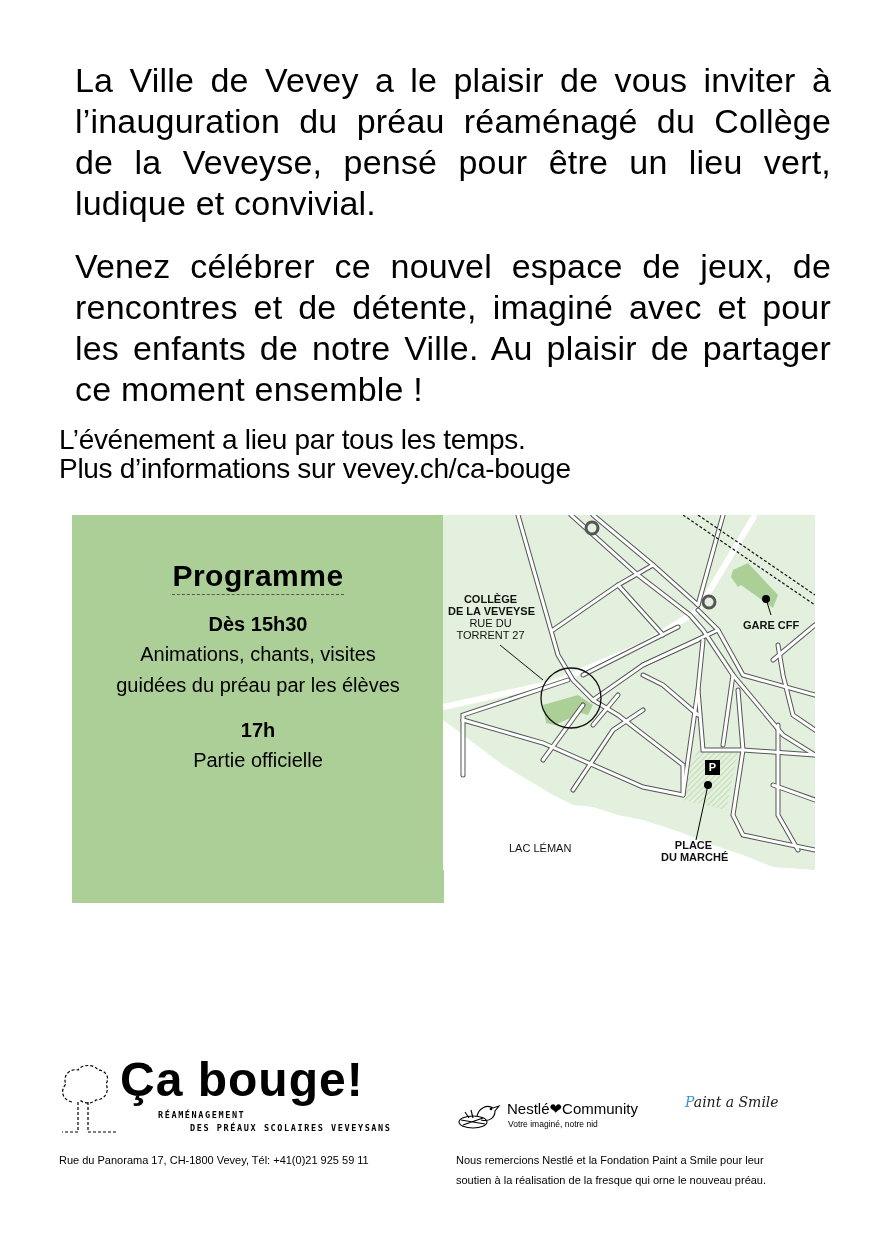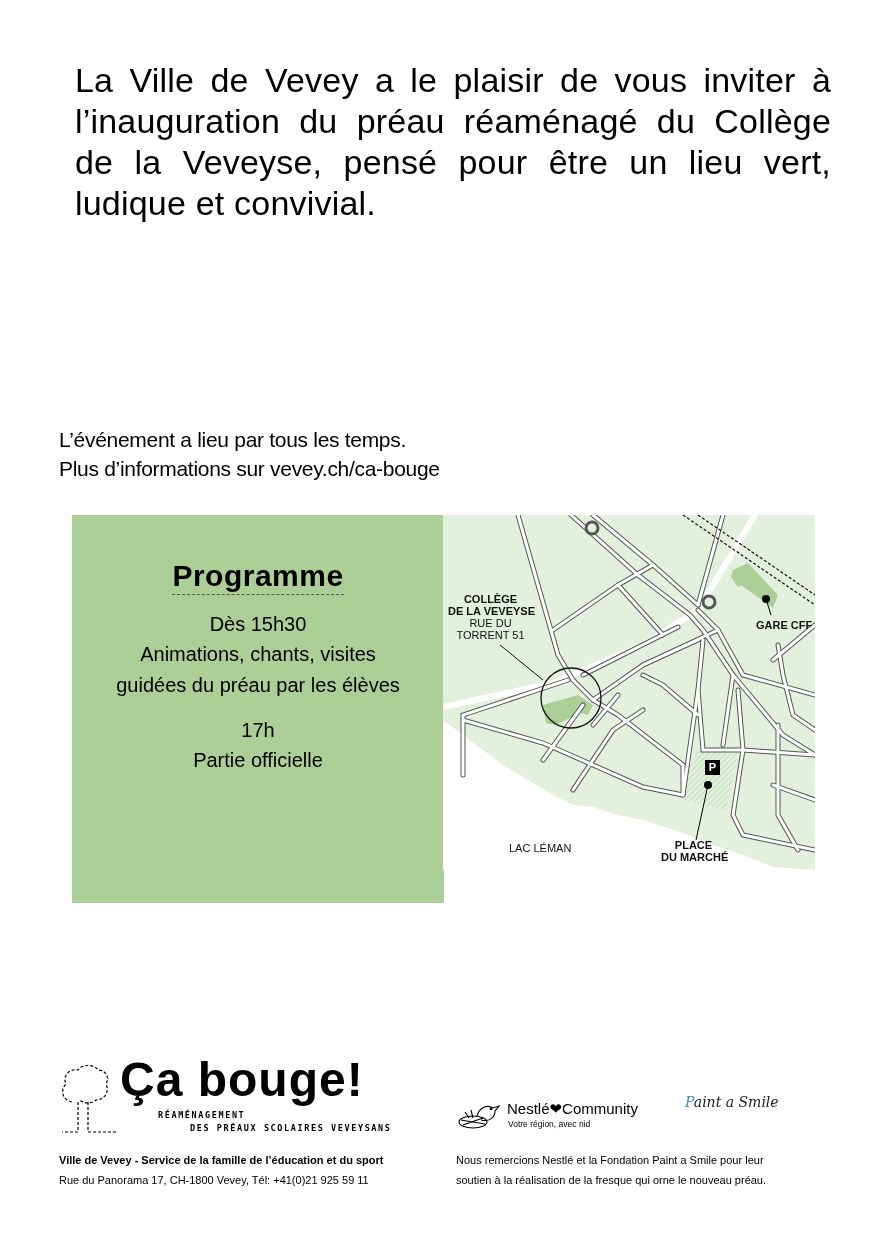--- a/index.html
+++ b/index.html
@@ -9,35 +9,35 @@
   }
   .intro {
     position: absolute; left: 59px; top: 44px; width: 756px;
     font-size: 34px; line-height: 41px; text-align: justify;
     letter-spacing: 0.2px; margin: 16px;
   }
   .intro p { margin: 0; }
   .intro p + p { margin-top: 22px; }
   .info {
     position: absolute; left: 59px; top: 425px; width: 500px;
-    font-size: 21px; line-height: 29px; letter-spacing: -0.3px;
+    font-size: 28px; line-height: 29px; letter-spacing: -0.3px;
   }
   .info div { white-space: nowrap; }
 
   .programme {
     position: absolute; left: 72px; top: 515px; width: 372px; height: 388px;
     background: #abcf96; text-align: center;
   }
   .prog-title {
     display: inline-block; margin-top: 44px; font-size: 30px; font-weight: bold;
     letter-spacing: 0.5px; padding-bottom: 1px;
     border-bottom: 1.5px dashed #555;
   }
   .prog-item { margin-top: 14px; }
-  .prog-time { font-size: 20px; font-weight: normal; line-height: 30px; }
+  .prog-time { font-size: 20px; font-weight: bold; line-height: 30px; }
   .prog-desc { font-size: 20px; line-height: 31px; }
 
   .map {
     position: absolute; left: 443px; top: 515px; width: 372px; height: 355px;
     overflow: hidden; background: #ffffff;
   }
   .map svg { display: block; }
   .map-label {
     position: absolute; font-size: 11px; line-height: 12px; text-align: center;
     white-space: nowrap; color: #111;
@@ -73,20 +73,21 @@
   .footer-right {
     position: absolute; left: 456px; top: 1150px; width: 370px;
     font-size: 11px; line-height: 20px; white-space: nowrap;
   }
 </style>
 </head>
 <body>
 
 <div class="intro">
   <p>La Ville de Vevey a le plaisir de vous inviter à l’inauguration du préau réaménagé du Collège de la Veveyse, pensé pour être un lieu vert, ludique et convivial.</p>
+  <p>Venez célébrer ce nouvel espace de jeux, de rencontres et de détente, imaginé avec et pour les enfants de notre Ville. Au plaisir de partager ce moment ensemble !</p>
 </div>
 
 <div class="info">
   <div>L’événement a lieu par tous les temps.</div>
   <div>Plus d’informations sur vevey.ch/ca-bouge</div>
 </div>
 
 <div class="programme">
   <div class="prog-title">Programme</div>
   <div class="prog-item">
@@ -187,23 +188,23 @@
     <line x1="265" y1="270" x2="253" y2="325" stroke="#000" stroke-width="1"></line>
 
     <rect x="262" y="245" width="15" height="15" fill="#000"></rect>
   </svg>
   <div class="map-label" style="left:262px;top:245px;width:15px;color:#fff;font-weight:bold;font-size:11px;line-height:15px;">P</div>
 
   <div class="map-label" style="left:5px;top:78px;width:85px;">
     <div><b>COLLÈGE</b></div>
     <div><b>DE LA VEVEYSE</b></div>
     <div>RUE DU</div>
-    <div>TORRENT 51</div>
-  </div>
-  <div class="map-label" style="left:313px;top:104px;"><b>GARE CFF</b></div>
+    <div>TORRENT 27</div>
+  </div>
+  <div class="map-label" style="left:300px;top:104px;"><b>GARE CFF</b></div>
   <div class="map-label" style="left:54px;top:327px;padding-left:12px;">LAC LÉMAN</div>
   <div class="map-label" style="left:218px;top:324px;width:65px;">
     <div><b>PLACE</b></div>
     <div><b>DU MARCHÉ</b></div>
   </div>
 </div>
 
 <div class="footer-logo">
   <svg width="60" height="75" viewBox="0 0 60 75" style="position:absolute;left:0;top:2px;">
     <g fill="none" stroke="#000" stroke-width="1.2" stroke-dasharray="3,2">
@@ -211,38 +212,37 @@
       <path d="M20,40 L20,70 L4,70"></path>
       <path d="M30,40 L30,70 L60,70"></path>
     </g>
   </svg>
   <div class="logo-title">Ça bouge!</div>
   <div class="logo-sub" style="top:50px;">RÉAMÉNAGEMENT</div>
   <div class="logo-sub" style="top:63px;padding-left:32px;">DES PRÉAUX SCOLAIRES VEVEYSANS</div>
 </div>
 
 <div class="footer-left">
-  <div class="org">Ville de Vevey - Service de la famille de l’éducation et du sport</div>
   <div>Rue du Panorama 17, CH-1800 Vevey, Tél: +41(0)21 925 59 11</div>
 </div>
 
 <div class="sponsors">
   <svg width="46" height="34" viewBox="0 0 46 34" style="position:absolute;left:0;top:2px;">
     <g fill="none" stroke="#000" stroke-width="1.1">
       <ellipse cx="18" cy="24" rx="14" ry="6"></ellipse>
       <path d="M6,22 L30,26 M8,27 L28,20"></path>
       <path d="M22,18 C24,10 32,6 38,10 L44,8 L40,13 C40,20 34,24 26,22"></path>
       <path d="M10,14 L14,20 M16,12 L18,20"></path>
       <circle cx="36" cy="11" r="0.8" fill="#000"></circle>
     </g>
   </svg>
   <div class="nestle-name">
     <span>Nestlé</span><span>❤</span><span>Community</span>
   </div>
-  <div class="nestle-tag">Votre région, avec nid</div>
+  <div class="nestle-tag">Votre imaginé, notre nid</div>
   <div class="paint">
     <span class="p-first">P</span><span>aint a Smile</span>
   </div>
 </div>
 
 <div class="footer-right">
   <div>Nous remercions Nestlé et la Fondation Paint a Smile pour leur</div>
   <div>soutien à la réalisation de la fresque qui orne le nouveau préau.</div>
 </div>
 

